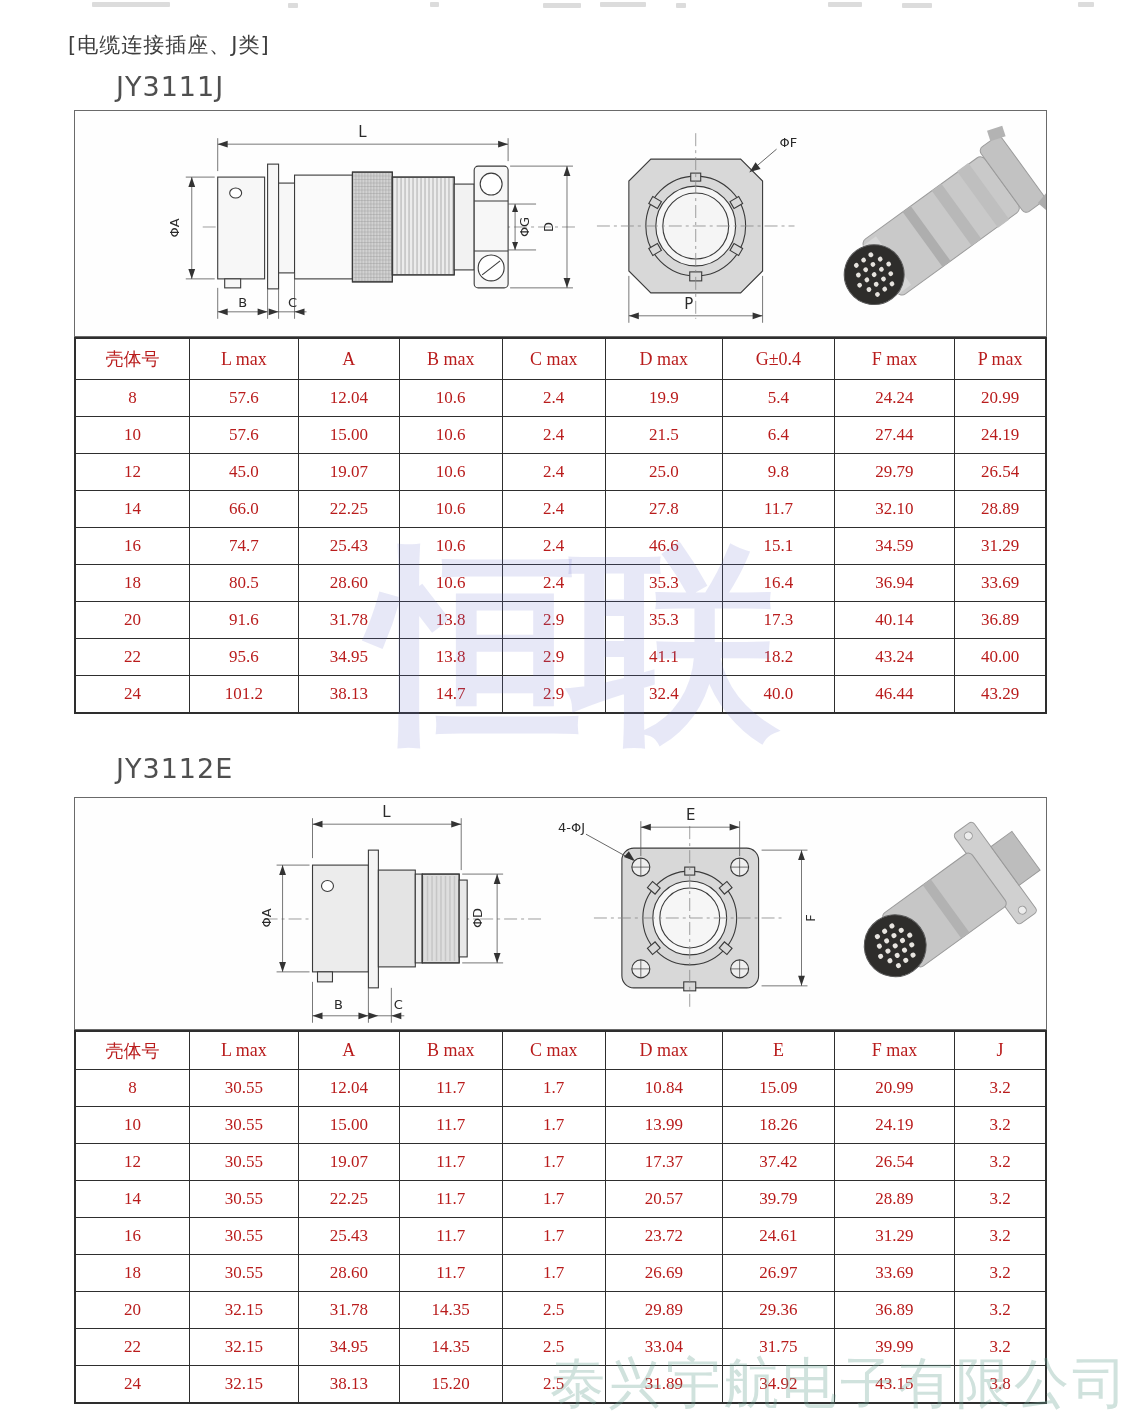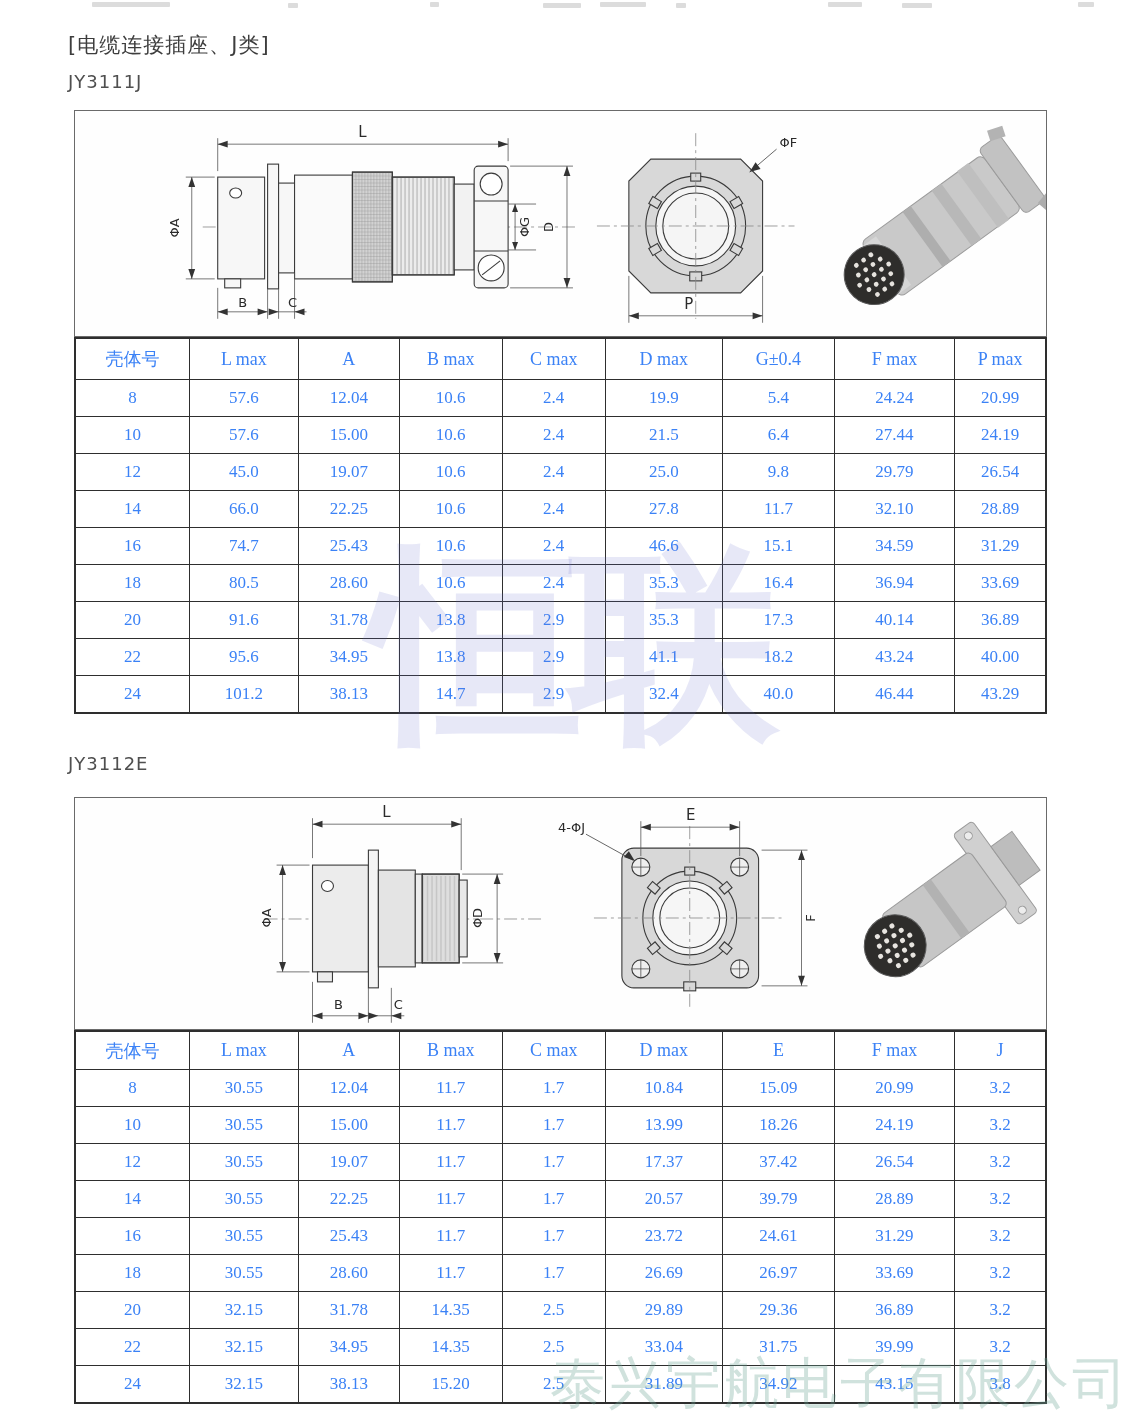--- a/index.html
+++ b/index.html
@@ -1,25 +1,25 @@
 <!DOCTYPE html>
 <html><head>
 <meta charset="utf-8">
 <style>
   html,body{margin:0;padding:0;}
   body{width:1121px;height:1424px;position:relative;background:#ffffff;overflow:hidden;
        font-family:"Liberation Sans", sans-serif;}
   .page{position:absolute;inset:0;padding-left:48px;}
   .frag{position:absolute;background:#bfbfbf;opacity:.55;border-radius:1px;}
   .sec-heading{position:absolute;font-family:"DejaVu Sans",sans-serif;font-size:21px;color:#3d3d3d;letter-spacing:1px;white-space:nowrap;}
-  .model{position:absolute;font-family:"DejaVu Sans",sans-serif;font-size:18px;color:#4f4f4f;letter-spacing:1px;}
+  .model{position:absolute;font-family:"DejaVu Sans",sans-serif;font-size:27px;color:#4f4f4f;letter-spacing:1px;margin-left:48px;}
   .draw-box{position:absolute;border:1px solid #6a6a6a;background:#fefefe;box-sizing:border-box;}
   .draw-box svg{display:block;width:100%;height:100%;}
   table.spec{position:absolute;border-collapse:collapse;width:973px;table-layout:fixed;
-             font-family:"Liberation Serif", serif;color:#3b82f6;background:#fff;}
+             font-family:"Liberation Serif", serif;color:#b91c1c;background:#fff;}
   table.spec th,table.spec td{border:1px solid #2e2e2e;text-align:center;padding:0;font-weight:normal;}
   table.spec{border:2px solid #2e2e2e;}
   table.spec th{font-size:18px;}
   table.spec td{font-size:17px;}
   #t1 th{height:40px;} #t1 td{height:36px;}
   #t2 th{height:37px;} #t2 td{height:36px;}
   .wm-center{position:absolute;left:372px;top:540px;font-family:"DejaVu Sans",sans-serif;
              font-size:210px;font-weight:bold;letter-spacing:-12px;line-height:1;
              color:rgba(104,112,205,0.16);z-index:6;pointer-events:none;white-space:nowrap;}
   .wm-bottom{position:absolute;left:550px;top:1356px;font-family:"DejaVu Sans",sans-serif;

